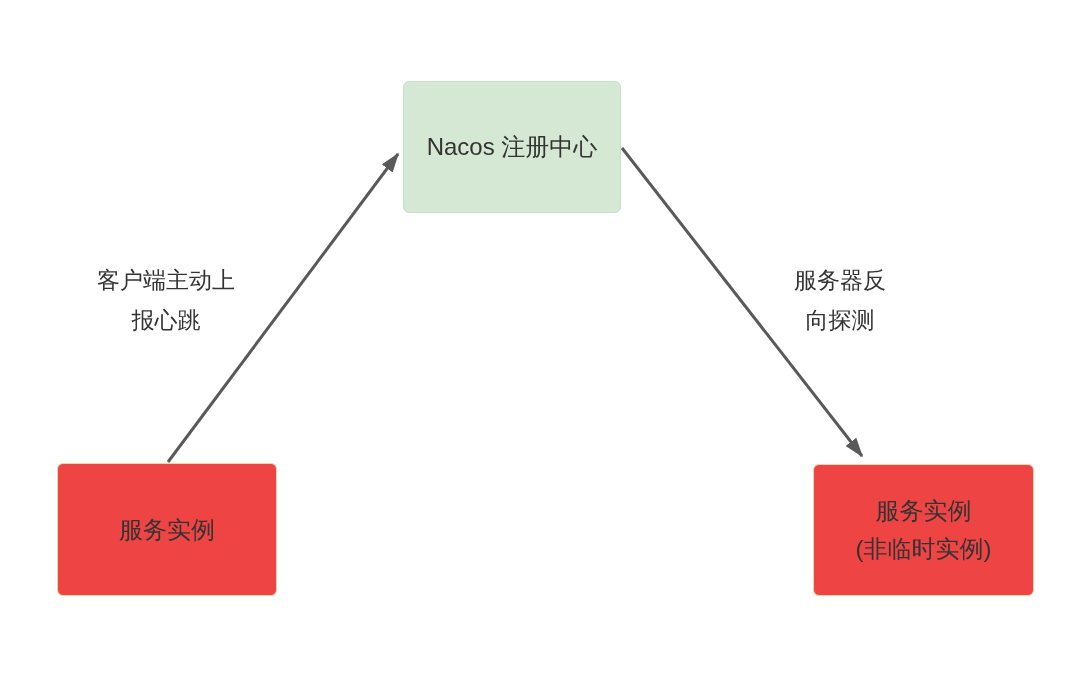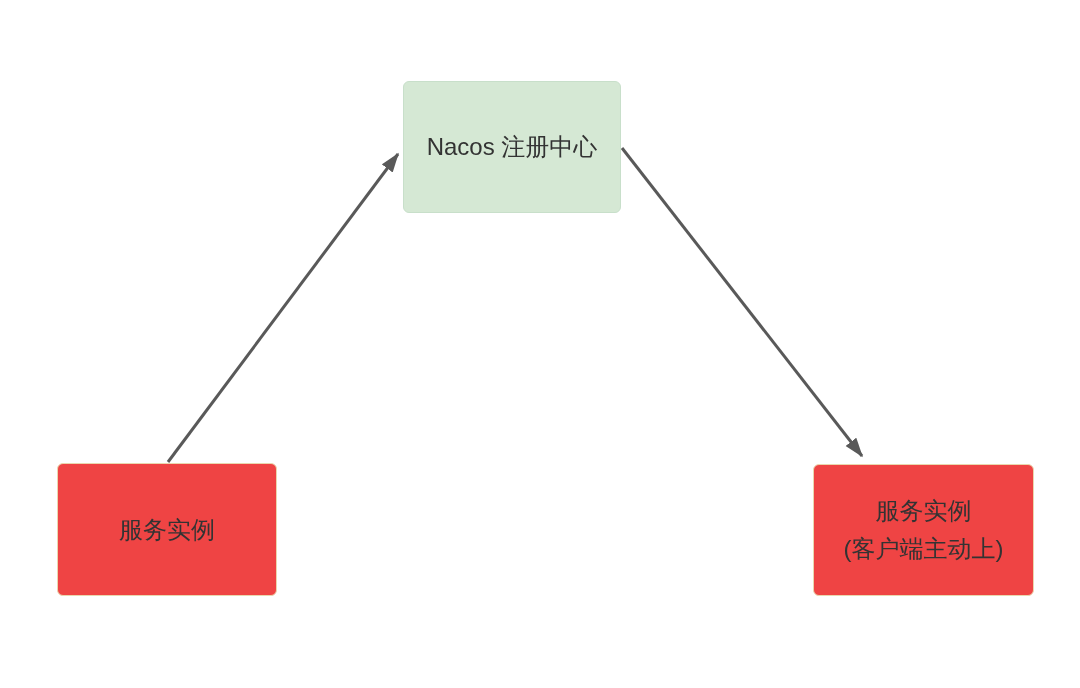--- a/index.html
+++ b/index.html
@@ -99,18 +99,26 @@
   <div class="node node-nacos">
     <span class="node-line">Nacos 注册中心</span>
   </div>
 
   <div class="node node-instance node-instance-left">
     <span class="node-line">服务实例</span>
   </div>
 
   <div class="node node-instance node-instance-right">
     <span class="node-line">服务实例</span>
-    <span class="node-line">(客户端主动上)</span>
+    <span class="node-line">(非临时实例)</span>
   </div>
 
+  <div class="edge-label edge-label-left">
+    <span class="node-line">客户端主动上</span>
+    <span class="node-line">报心跳</span>
+  </div>
 
+  <div class="edge-label edge-label-right">
+    <span class="node-line">服务器反</span>
+    <span class="node-line">向探测</span>
+  </div>
 
 </div>
 
 </body></html>

